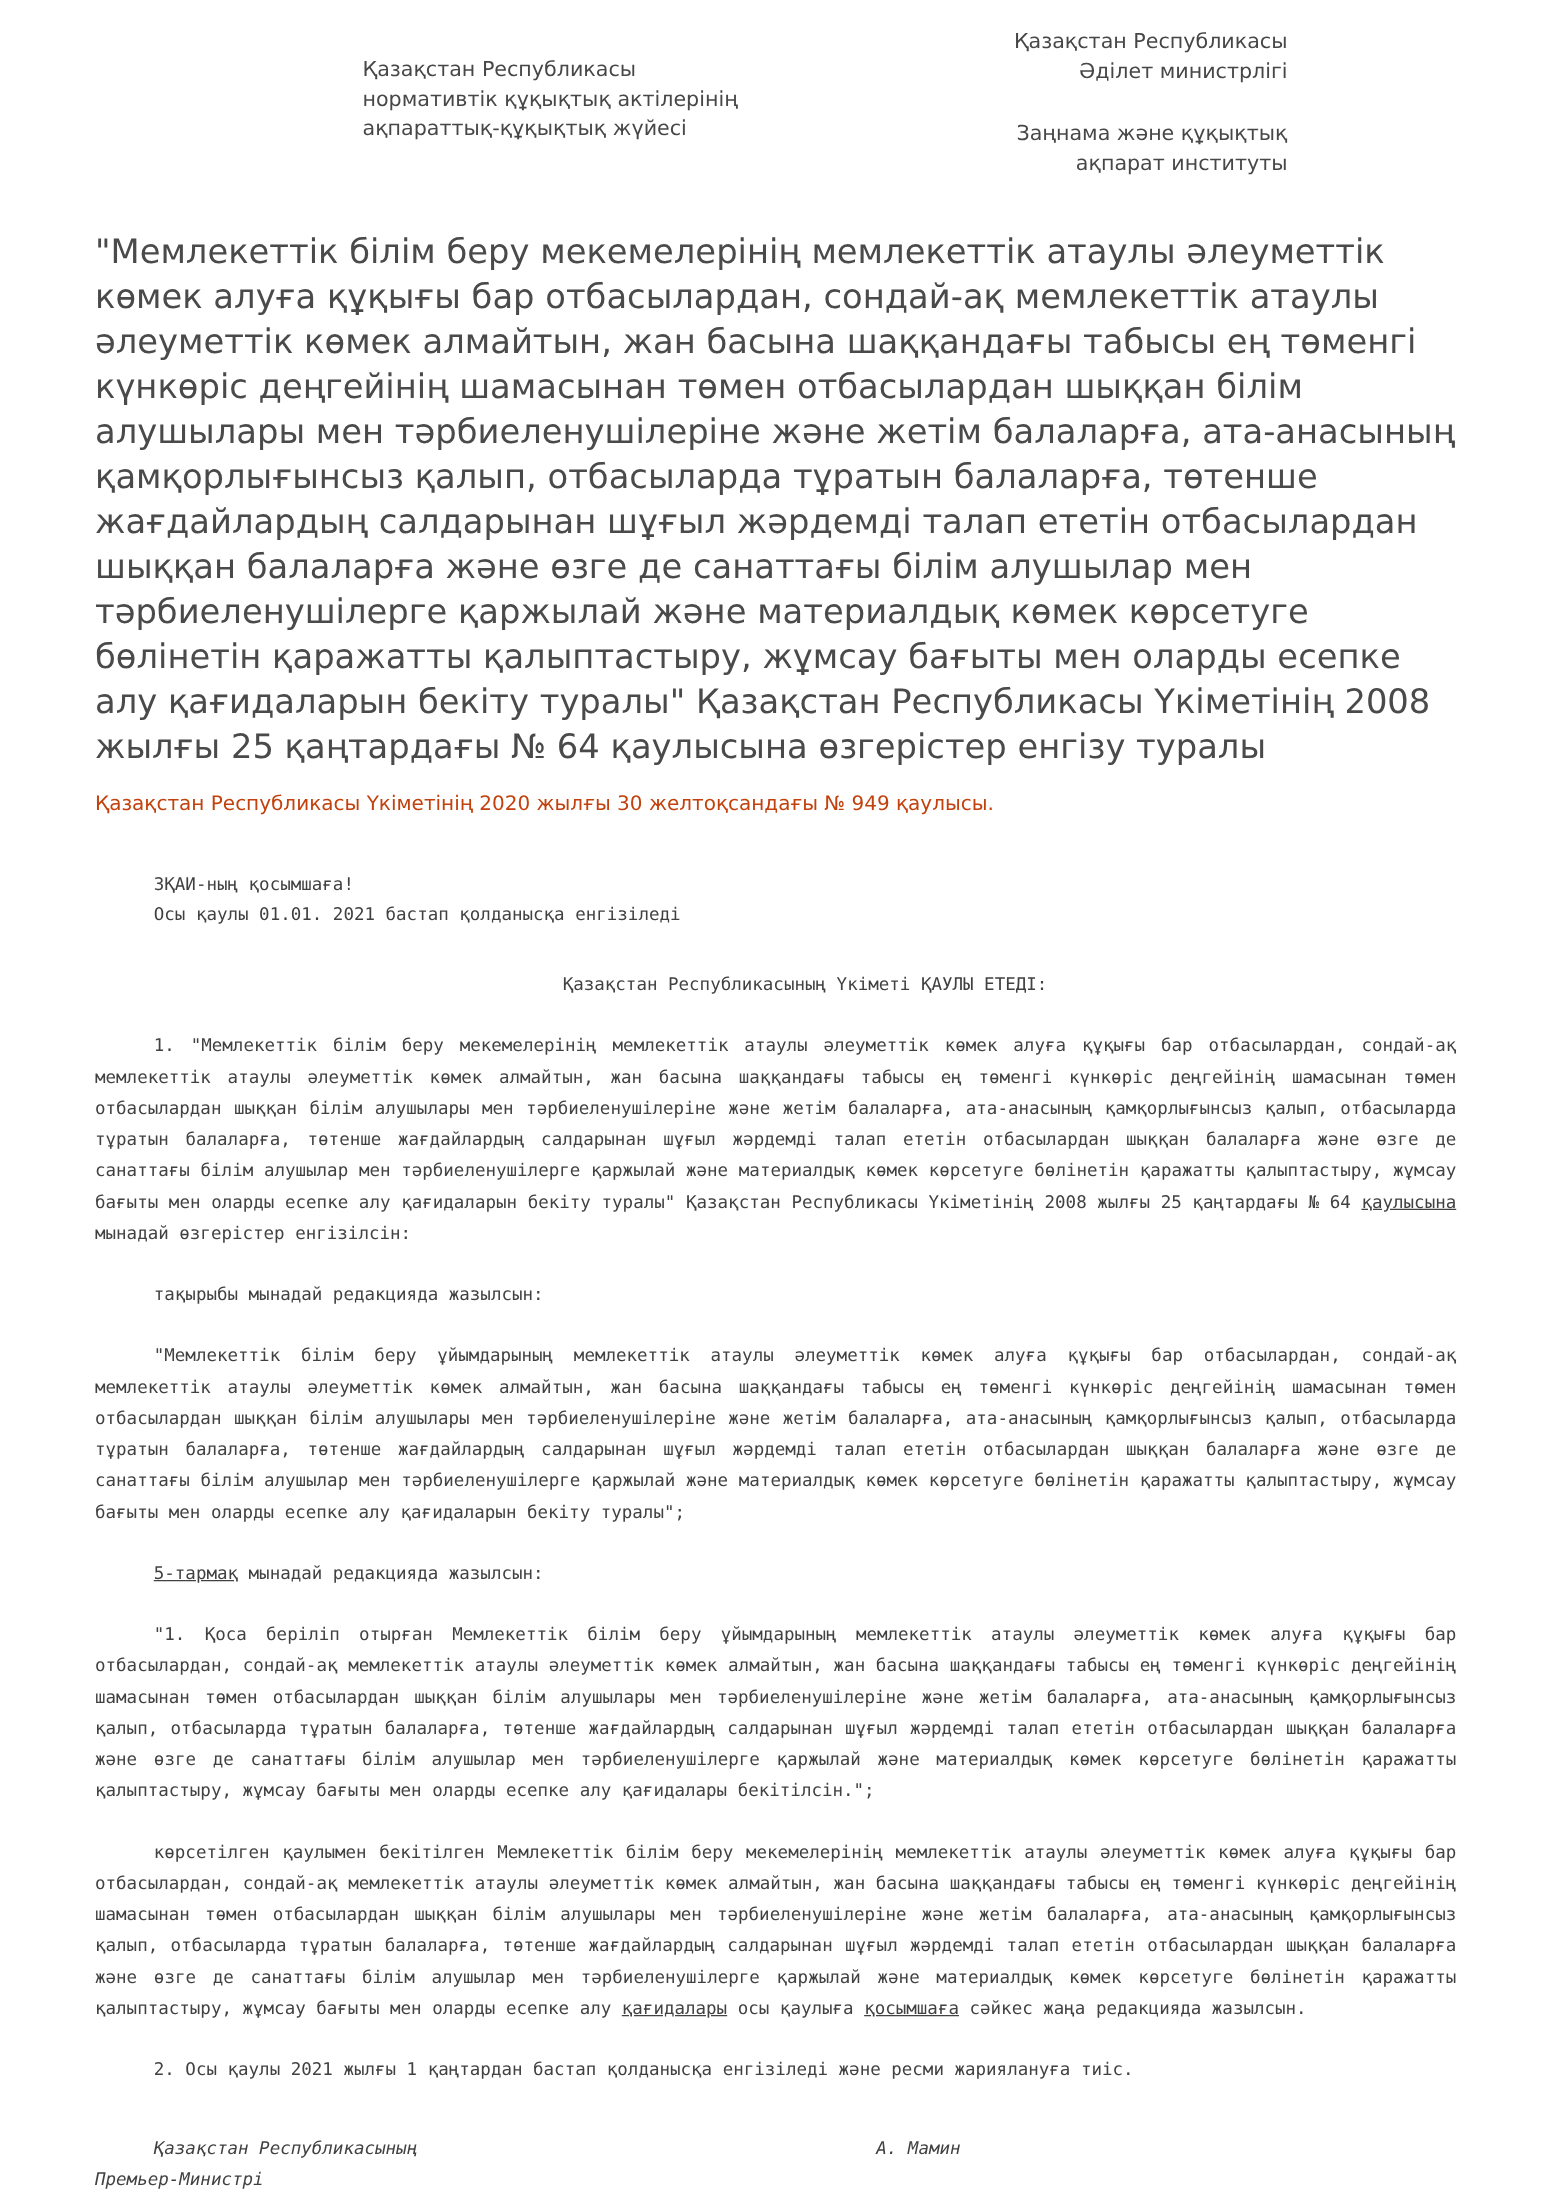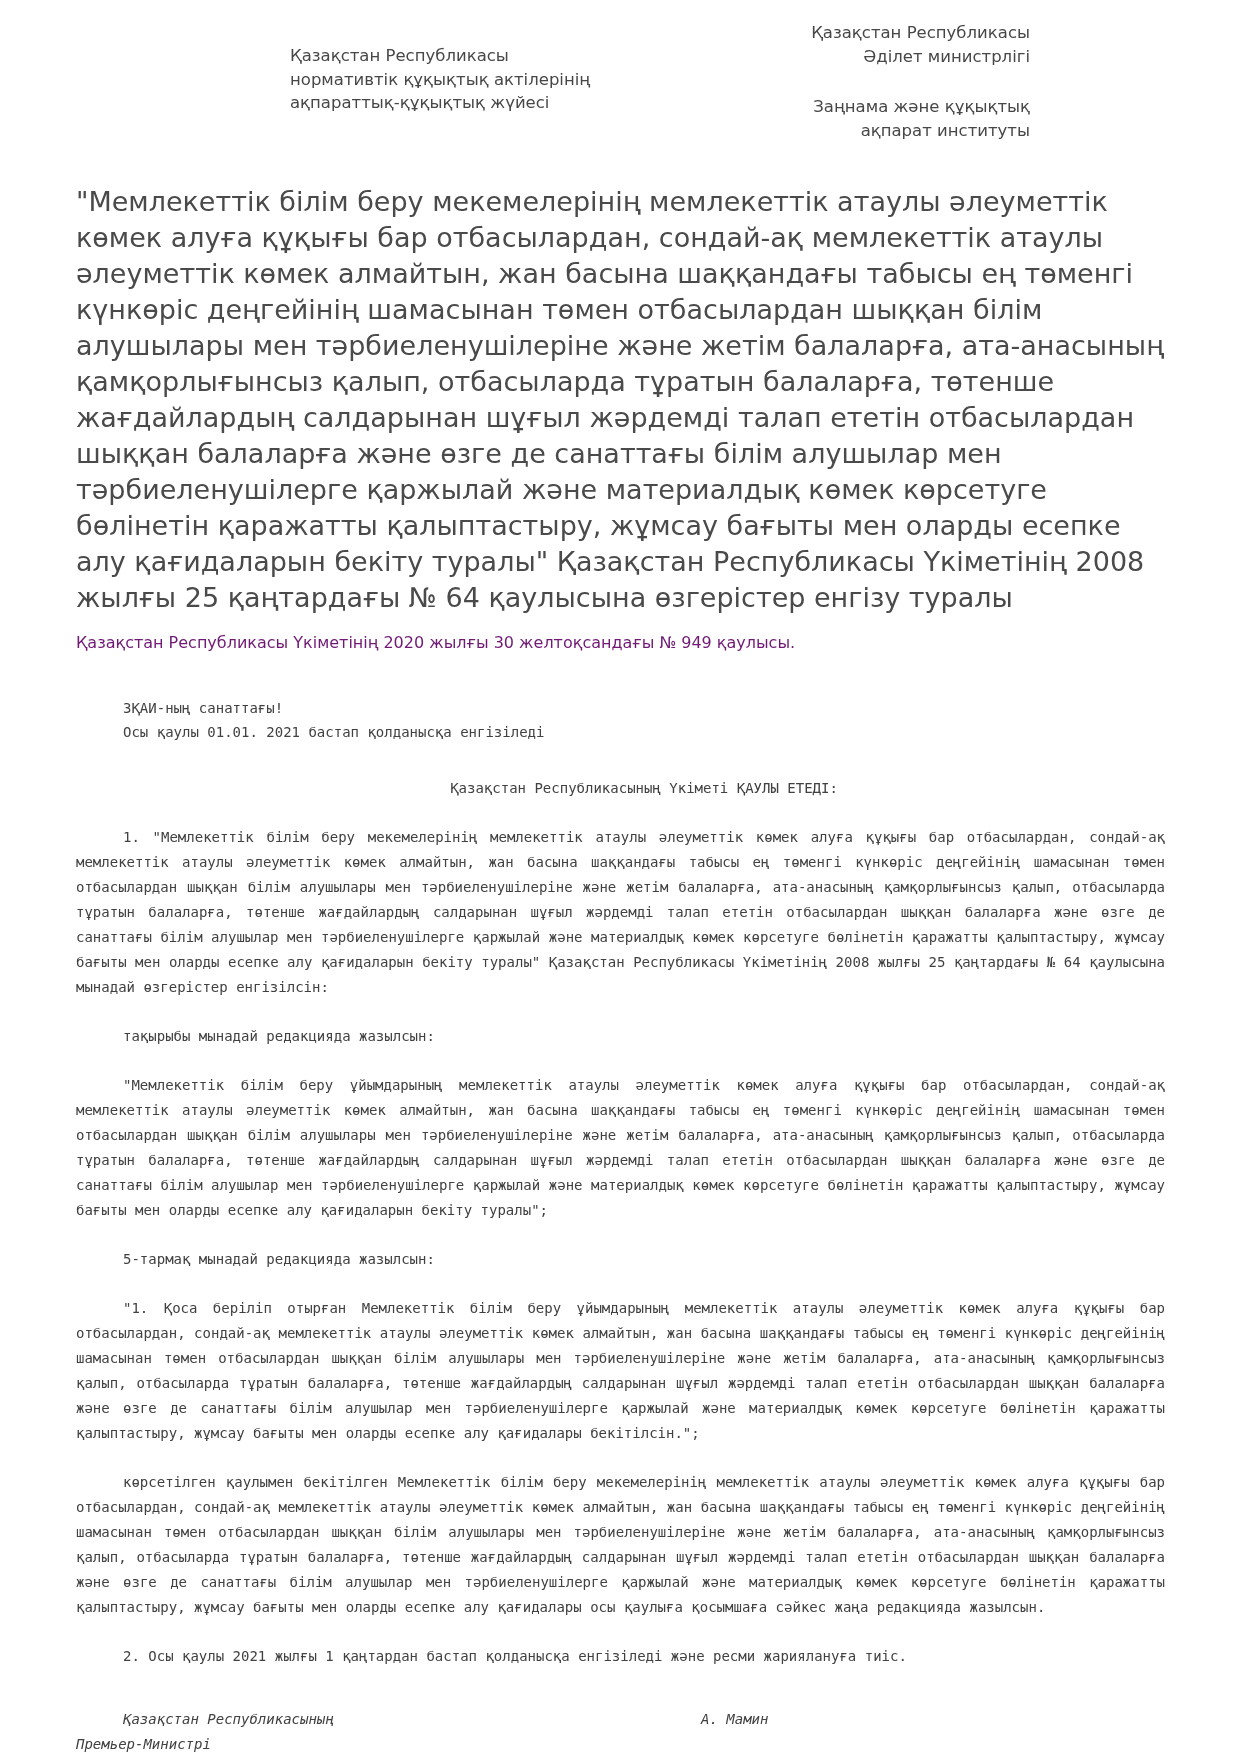--- a/index.html
+++ b/index.html
@@ -33,39 +33,40 @@
     font-weight: 400;
     font-size: 27px;
     line-height: 36px;
     color: #4a4a4a;
   }
   .subtitle {
     margin: 16px 75px 0 76px;
     font-family: "DejaVu Sans", "Liberation Sans", sans-serif;
     font-size: 16px;
     line-height: 22px;
-    color: #701a75;
+    color: #c2410c;
   }
   
   .note {
     margin: 42px 75px 0 76px;
     padding-left: 47px;
     font-size: 14px;
     line-height: 24px;
   }
   .body-p {
     margin: 24px 75px 0 76px;
     font-size: 14px;
     line-height: 25px;
     text-align: justify;
     text-indent: 47px;
   }
   .body-p.intro { margin-top: 32px; text-align: center; }
   .doc-link {
     color: inherit;
+    text-decoration: underline;
     cursor: pointer;
     margin-top: 28px;
   }
   
   .signature {
     margin: 38px 75px 0 76px;
     font-style: italic;
     font-size: 14px;
     line-height: 25px;
   }
@@ -90,21 +91,21 @@
       <div>Заңнама және құқықтық</div>
       <div>ақпарат институты</div>
     </div>
   </div>
 
   <h1 class="title">"Мемлекеттік білім беру мекемелерінің мемлекеттік атаулы әлеуметтік көмек алуға құқығы бар отбасылардан, сондай-ақ мемлекеттік атаулы әлеуметтік көмек алмайтын, жан басына шаққандағы табысы ең төменгі күнкөріс деңгейінің шамасынан төмен отбасылардан шыққан білім алушылары мен тәрбиеленушілеріне және жетім балаларға, ата-анасының қамқорлығынсыз қалып, отбасыларда тұратын балаларға, төтенше жағдайлардың салдарынан шұғыл жәрдемді талап ететін отбасылардан шыққан балаларға және өзге де санаттағы білім алушылар мен тәрбиеленушілерге қаржылай және материалдық көмек көрсетуге бөлінетін қаражатты қалыптастыру, жұмсау бағыты мен оларды есепке алу қағидаларын бекіту туралы" Қазақстан Республикасы Үкіметінің 2008 жылғы 25 қаңтардағы № 64 қаулысына өзгерістер енгізу туралы</h1>
 
   <div class="subtitle">Қазақстан Республикасы Үкіметінің 2020 жылғы 30 желтоқсандағы № 949 қаулысы.</div>
 
   <div class="note">
-    <div>ЗҚАИ-ның санаттағы!</div>
+    <div>ЗҚАИ-ның қосымшаға!</div>
     <div>Осы қаулы 01.01. 2021 бастап қолданысқа енгізіледі</div>
   </div>
 
   <p class="body-p intro">Қазақстан Республикасының Үкіметі ҚАУЛЫ ЕТЕДІ:</p>
 
   <p class="body-p"><span>1. "Мемлекеттік білім беру мекемелерінің мемлекеттік атаулы әлеуметтік көмек алуға құқығы бар отбасылардан, сондай-ақ мемлекеттік атаулы әлеуметтік көмек алмайтын, жан басына шаққандағы табысы ең төменгі күнкөріс деңгейінің шамасынан төмен отбасылардан шыққан білім алушылары мен тәрбиеленушілеріне және жетім балаларға, ата-анасының қамқорлығынсыз қалып, отбасыларда тұратын балаларға, төтенше жағдайлардың салдарынан шұғыл жәрдемді талап ететін отбасылардан шыққан балаларға және өзге де санаттағы білім алушылар мен тәрбиеленушілерге қаржылай және материалдық көмек көрсетуге бөлінетін қаражатты қалыптастыру, жұмсау бағыты мен оларды есепке алу қағидаларын бекіту туралы" Қазақстан Республикасы Үкіметінің 2008 жылғы 25 қаңтардағы № 64 </span><a class="doc-link">қаулысына</a><span> мынадай өзгерістер енгізілсін:</span></p>
 
   <p class="body-p">тақырыбы мынадай редакцияда жазылсын:</p>
 
   <p class="body-p">"Мемлекеттік білім беру ұйымдарының мемлекеттік атаулы әлеуметтік көмек алуға құқығы бар отбасылардан, сондай-ақ мемлекеттік атаулы әлеуметтік көмек алмайтын, жан басына шаққандағы табысы ең төменгі күнкөріс деңгейінің шамасынан төмен отбасылардан шыққан білім алушылары мен тәрбиеленушілеріне және жетім балаларға, ата-анасының қамқорлығынсыз қалып, отбасыларда тұратын балаларға, төтенше жағдайлардың салдарынан шұғыл жәрдемді талап ететін отбасылардан шыққан балаларға және өзге де санаттағы білім алушылар мен тәрбиеленушілерге қаржылай және материалдық көмек көрсетуге бөлінетін қаражатты қалыптастыру, жұмсау бағыты мен оларды есепке алу қағидаларын бекіту туралы";</p>

